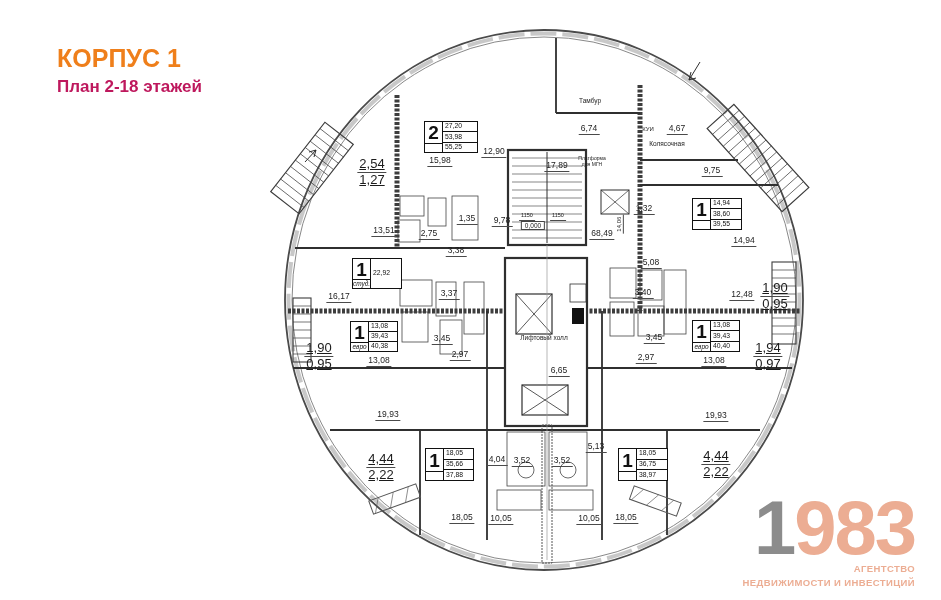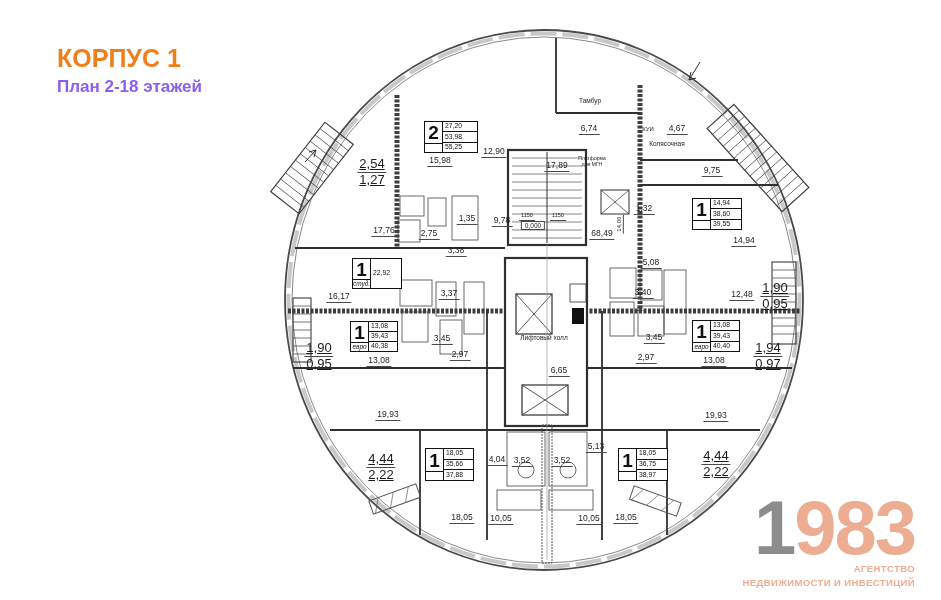--- a/index.html
+++ b/index.html
@@ -1,21 +1,21 @@
 <!DOCTYPE html>
 <html><head>
 <meta charset="utf-8">
 <style>
   html,body{margin:0;padding:0;}
   body{width:941px;height:600px;background:#ffffff;overflow:hidden;
        font-family:"Liberation Sans", sans-serif;position:relative;}
   
   .titleblock{position:absolute;left:57px;top:40px;z-index:5;}
   .titleblock .t1,.titleblock .t2{font-size:25px;font-weight:bold;color:#EF7F1B;line-height:1.45;}
-  .titleblock .t3{font-size:17px;font-weight:bold;color:#8b5cf6;line-height:1.35;text-align:right;}
+  .titleblock .t3{font-size:17px;font-weight:bold;color:#be185d;line-height:1.35;text-align:right;}
   
   .logo{position:absolute;right:26px;bottom:10px;z-index:5;text-align:right;}
   .logo-digits{font-size:76px;font-weight:bold;line-height:0.82;letter-spacing:-2px;}
   .logo-digits .d1{color:#8C8C8C;}
   .logo-digits .d2{color:#ECAD93;}
   .logo-tag{color:#ECAD93;font-size:9.5px;font-weight:bold;letter-spacing:.4px;
             line-height:1.45;margin-top:3px;padding-left:24px;}
   
   #plan{position:absolute;inset:0;}
   #plan svg{position:absolute;left:0;top:0;}
@@ -153,21 +153,21 @@
 
   <div id="labels">
       <div class="dim" style="left: 440px; top: 156px;">15,98</div>
       <div class="dim" style="left: 494px; top: 147px;">12,90</div>
       <div class="dim" style="left: 557px; top: 161px;">17,89</div>
       <div class="dim" style="left: 589px; top: 124px;">6,74</div>
       <div class="dim" style="left: 677px; top: 124px;">4,67</div>
       <div class="dim" style="left: 712px; top: 166px;">9,75</div>
       <div class="dim" style="left: 644px; top: 204px;">1,32</div>
       <div class="dim" style="left: 744px; top: 236px;">14,94</div>
-      <div class="dim" style="left: 384px; top: 226px;">17,76</div>
+      <div class="dim" style="left: 384px; top: 226px;">13,51</div>
       <div class="dim" style="left: 429px; top: 229px;">2,75</div>
       <div class="dim" style="left: 467px; top: 214px;">1,35</div>
       <div class="dim" style="left: 502px; top: 216px;">9,78</div>
       <div class="dim" style="left: 602px; top: 229px;">68,49</div>
       <div class="dim rot" style="font-size: 6px; left: 620px; top: 220px;">14,06</div>
       <div class="dim" style="font-size: 5.5px; left: 527px; top: 213px;">1150</div>
       <div class="dim" style="font-size: 5.5px; left: 558px; top: 213px;">1150</div>
       <div class="dim" style="left: 456px; top: 246px;">3,38</div>
       <div class="dim" style="left: 339px; top: 292px;">16,17</div>
       <div class="dim" style="left: 449px; top: 289px;">3,37</div>

